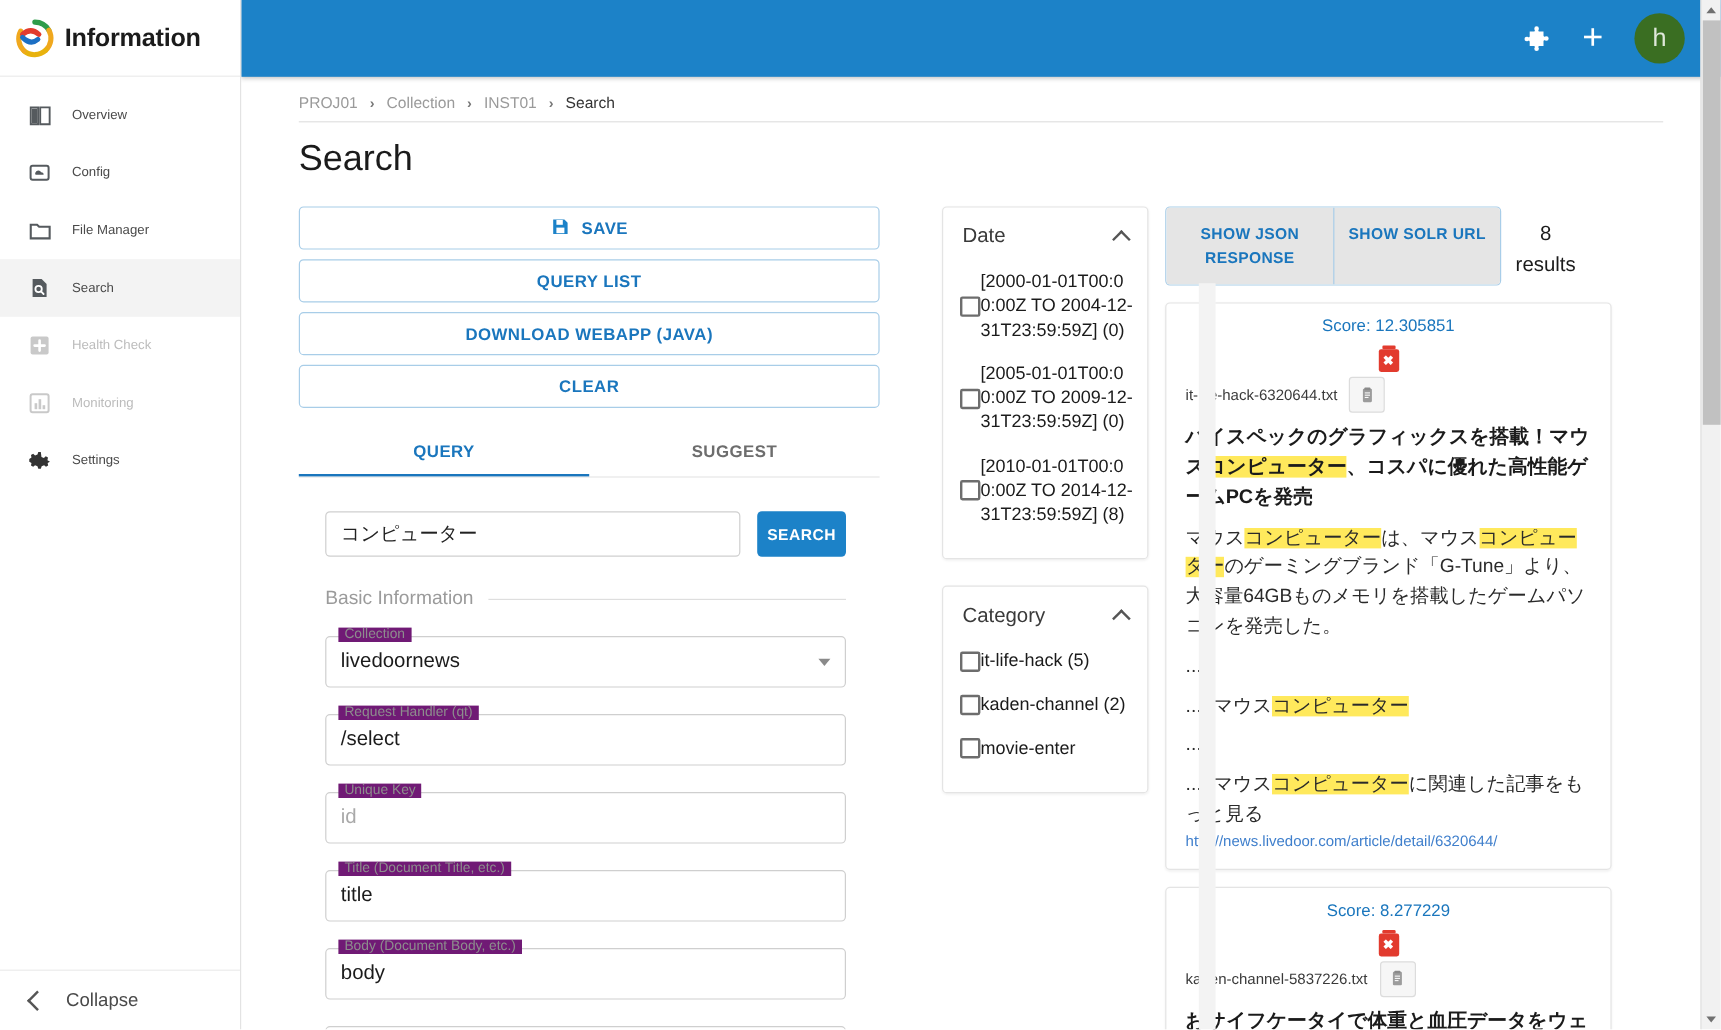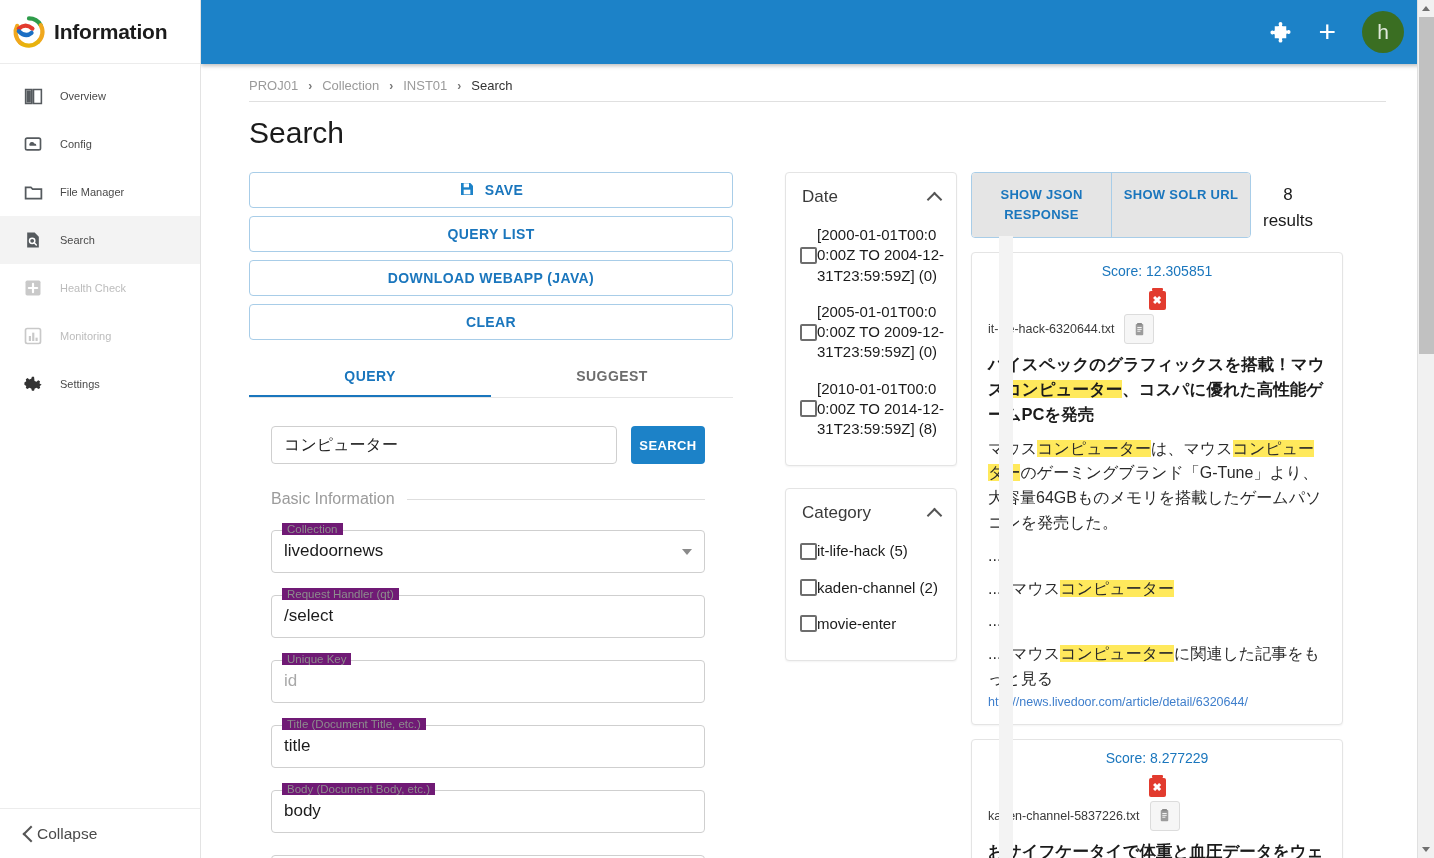--- a/index.html
+++ b/index.html
@@ -34,21 +34,21 @@
     padding-left: 22px; cursor: pointer; color: #4a4a4a;
     font-size: 11px;
   }
   .nav-item .ico { width: 22px; height: 22px; flex: 0 0 22px; display:flex; align-items:center; justify-content:center; }
   .nav-item.active { background: #f3f3f3; }
   .nav-item.disabled { color: #bcbcbc; }
   .nav-item.disabled .ico svg { fill: #c9c9c9; }
   .nav-item .ico svg { fill: #555a5e; }
   .collapse-row {
     height: 50px; border-top: 1px solid #ececec;
-    display: flex; align-items: center; padding-left: 22px;
+    display: flex; align-items: center; gap: 18px; padding-left: 22px;
     color: #4a4a4a; font-size: 15.5px; cursor: pointer;
   }
   .chev-left { width: 12px; height: 12px; border-left: 2px solid #555; border-bottom: 2px solid #555; transform: rotate(45deg); margin-left:3px;}
 
   
   .right { flex: 1; height: 858px; display: flex; flex-direction: column; position: relative; }
   .topbar {
     height: 64px; background: #1c82c8; display: flex; align-items: center;
     justify-content: flex-end; padding-right: 30px; gap: 26px;
     box-shadow: 0 2px 4px rgba(0,0,0,.25);

